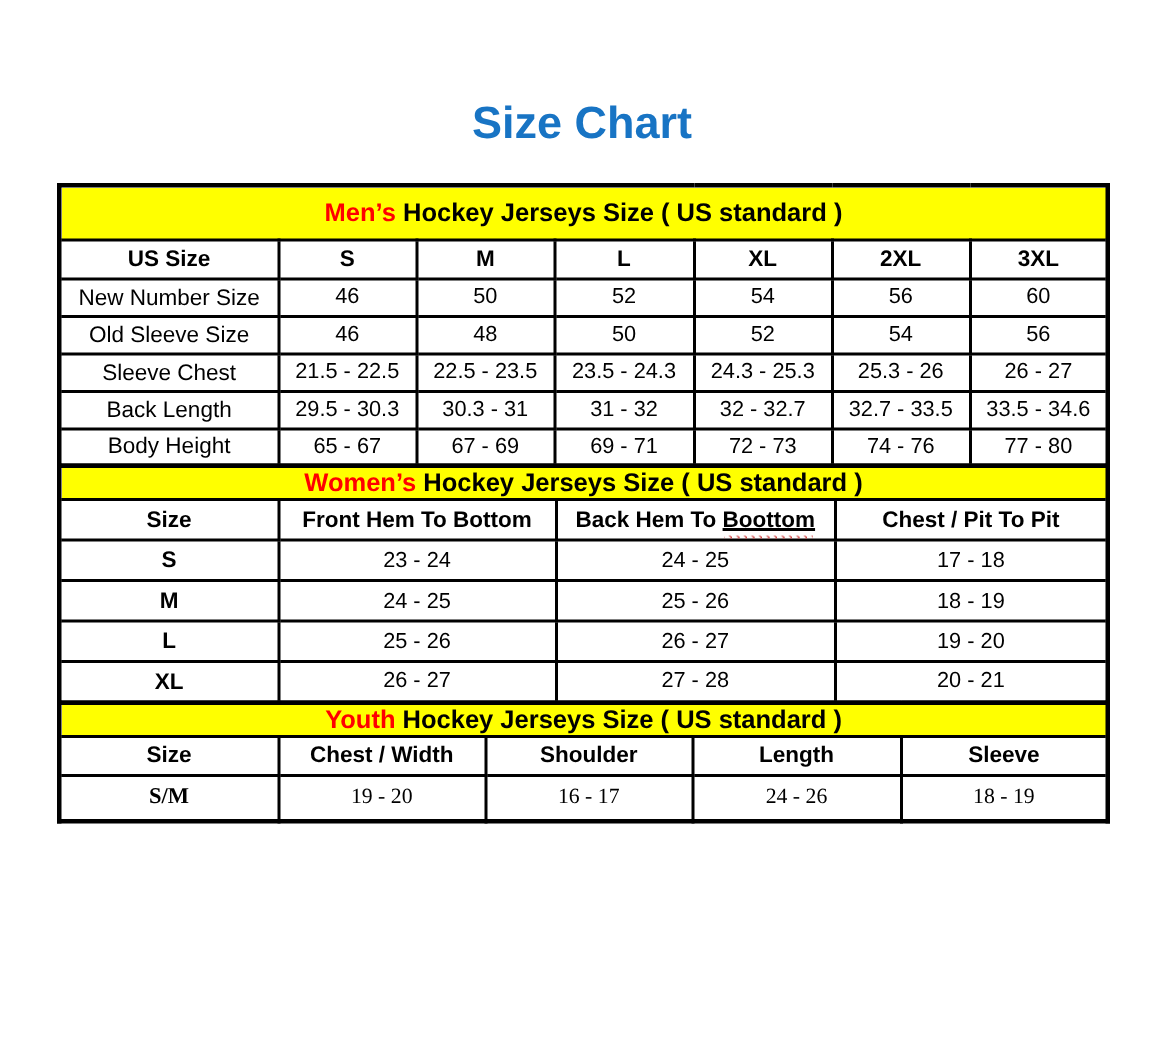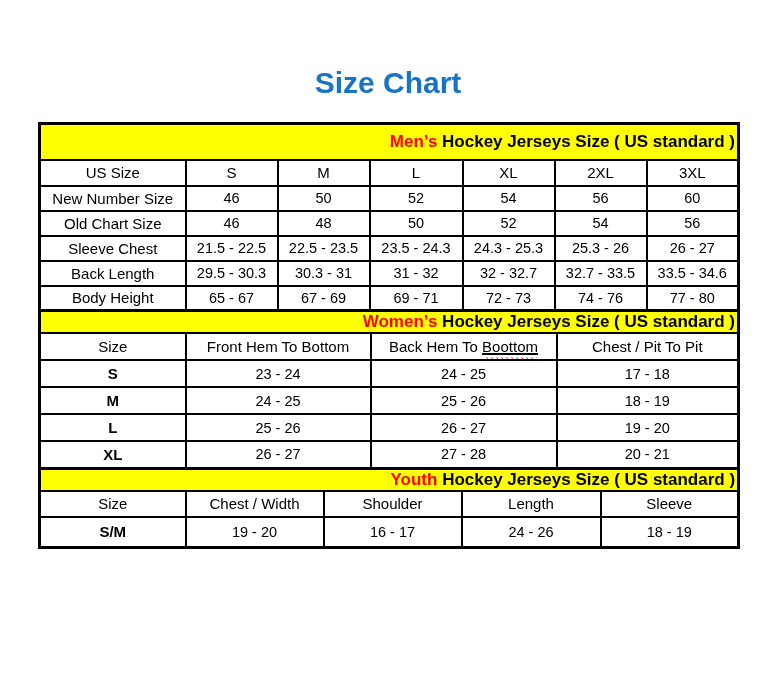--- a/index.html
+++ b/index.html
@@ -6,34 +6,34 @@
   .page{position:relative;width:776px;height:692px;background:#ffffff;overflow:hidden;
         font-family:"Liberation Sans","DejaVu Sans",sans-serif;color:#000;padding-left:23px;}
   .title{position:absolute;top:64px;left:0;width:776px;text-align:center;
          font-size:30px;line-height:38px;font-weight:700;color:#1874C4;margin:0;letter-spacing:0px;}
   .tables{position:absolute;left:38px;top:122px;width:699px;}
   table.section-table{border-collapse:collapse;table-layout:fixed;width:699px;
          border:3px solid #000;}
   table.section-table + table.section-table{margin-top:-3px;}
   td,th{border:2px solid #000;text-align:center;vertical-align:middle;
         padding:0 2px;overflow:hidden;white-space:nowrap;}
-  .banner-cell{background:#FFFF00;font-weight:700;font-size:17px;text-align:right;}
+  .banner-cell{background:#FFFF00;font-weight:700;font-size:17px;}
   .banner-cell .hl{color:#FF0000;}
-  th{font-weight:400;font-size:15px;background:#fff;text-align:center;}
+  th{font-weight:700;font-size:15px;background:#fff;text-align:center;}
   td{font-weight:400;font-size:14.5px;background:#fff;}
   
   table.men .banner-row{height:36px;}
   table.men .head-row{height:26px;}
   table.men .data-row{height:25px;margin-top:25px;}
   table.womens .banner-row{height:18px;}
   table.womens .head-row{height:27px;}
   table.womens .data-row{height:27px;}
   table.youth .banner-row{height:16px;}
   table.youth .head-row{height:26px;}
-  table.youth .data-row{height:31px;}
+  table.youth .data-row{height:31px;font-family:Liberation Serif, serif;}
   
   table.womens td.rowlabel, table.youth td.rowlabel{font-weight:700;font-size:15px;}
   table.men td.rowlabel{font-weight:400;font-size:15px;}
   
   .misspell{position:relative;text-decoration:underline;text-decoration-thickness:2px;}
   .misspell::after{content:"";position:absolute;left:1px;right:1px;bottom:-5px;height:3px;
      background:
        linear-gradient(45deg, transparent 65%, #d03a3a 80%, transparent 90%),
        linear-gradient(135deg, transparent 65%, #d03a3a 80%, transparent 90%);
      background-size:5px 3px;background-repeat:repeat-x;}
@@ -72,21 +72,21 @@
           <tr class="data-row">
             <td class="rowlabel">New Number Size</td>
             <td class="value">46</td>
             <td class="value">50</td>
             <td class="value">52</td>
             <td class="value">54</td>
             <td class="value">56</td>
             <td class="value">60</td>
           </tr>
           <tr class="data-row">
-            <td class="rowlabel">Old Chart Size</td>
+            <td class="rowlabel">Old Sleeve Size</td>
             <td class="value">46</td>
             <td class="value">48</td>
             <td class="value">50</td>
             <td class="value">52</td>
             <td class="value">54</td>
             <td class="value">56</td>
           </tr>
           <tr class="data-row">
             <td class="rowlabel">Sleeve Chest</td>
             <td class="value">21.5 - 22.5</td>

